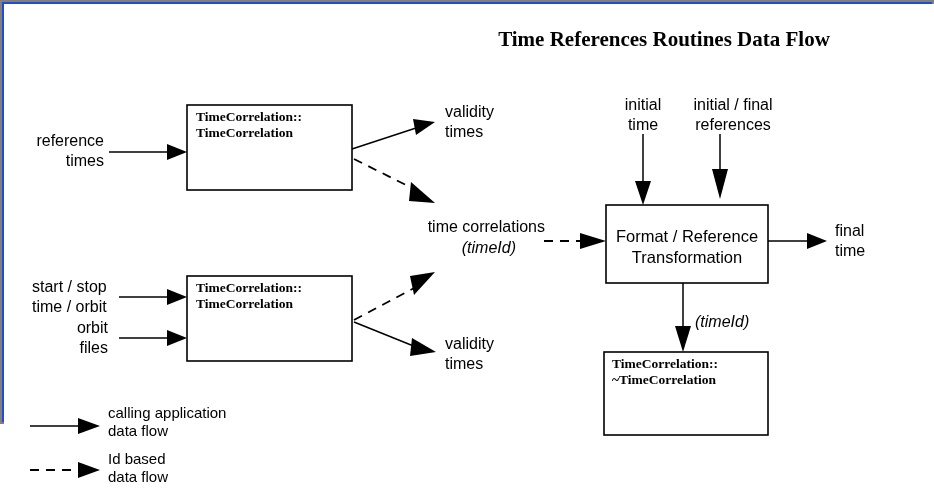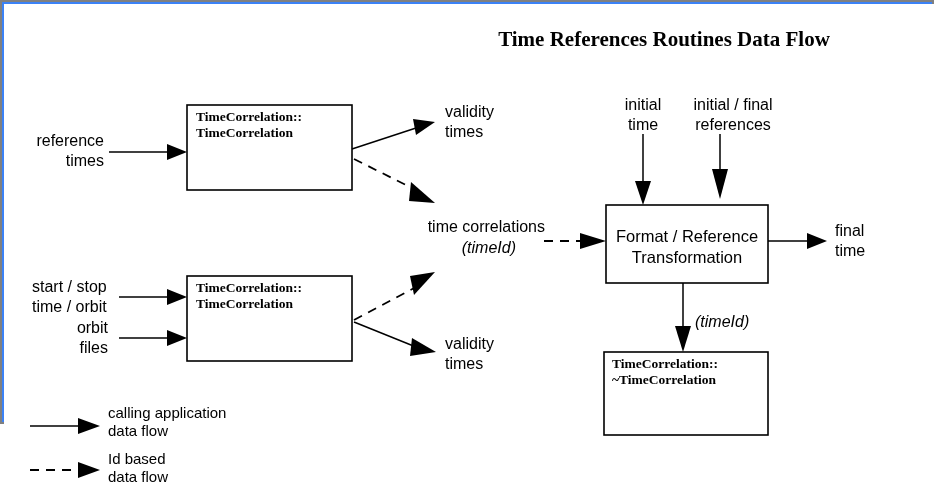--- a/index.html
+++ b/index.html
@@ -13,21 +13,21 @@
     overflow: hidden;
     font-family: "Liberation Sans", sans-serif;
   }
   #frame {
     position: absolute;
     left: 0; top: 0;
     width: 934px;
     height: 424px;
     box-sizing: border-box;
     border: 2px solid #808080;
-    background: #3b82f6;
+    background: #1d4ed8;
   }
   #canvas {
     position: absolute;
     left: 2px; top: 2px;
     width: 930px;
     height: 497px;
     background: #ffffff;
   }
   svg.diagram {
     position: absolute;

